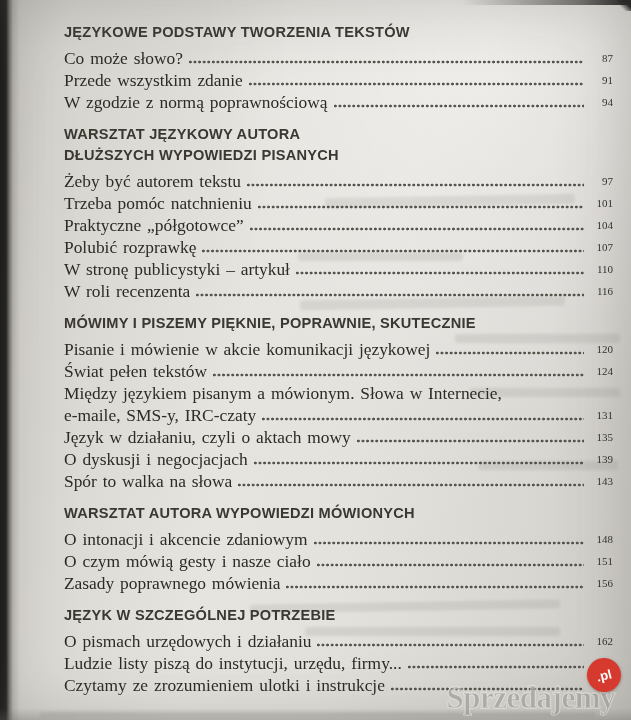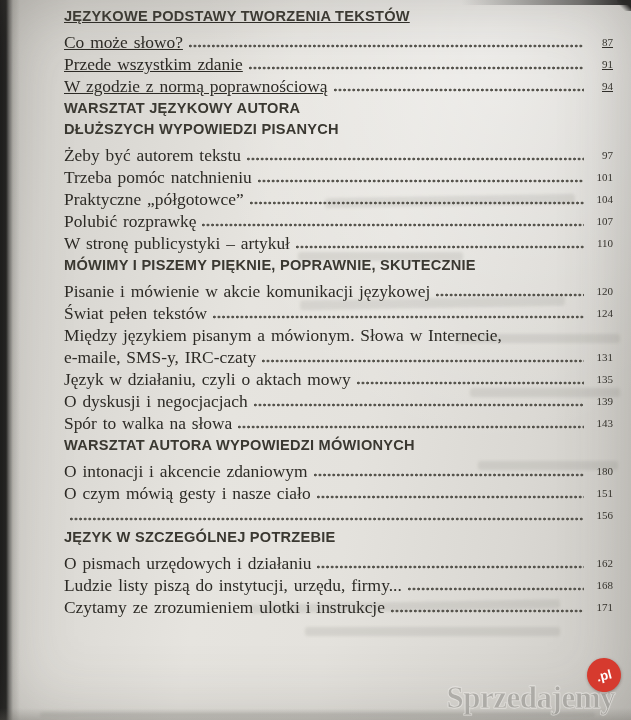--- a/index.html
+++ b/index.html
@@ -35,22 +35,22 @@
   }
   .vignette{
     position:absolute;inset:0;pointer-events:none;
     box-shadow:inset 0 0 70px rgba(92,90,84,.30);
   }
   
   .bleed{position:absolute;background:rgba(100,98,90,.13);filter:blur(1.6px);border-radius:3px;pointer-events:none;}
 
   
   .toc{position:absolute;left:64px;right:18px;top:6px;color:#2d2b26;}
-  .section{margin-top:1px;}
-  .section:first-child{margin-top:0;text-decoration:underline;}
+  .section{margin-top:11px;}
+  .section:first-child{margin-top:16px;}
   .h-line{
     font-family:"Liberation Sans", sans-serif;
     font-weight:700;font-size:14.6px;line-height:21px;
     letter-spacing:.25px;color:#3a3831;
   }
   .entries{margin-top:4px;}
   .entry{
     display:flex;align-items:flex-end;
     font-size:17.4px;line-height:22px;word-spacing:1.5px;
   }
@@ -145,20 +145,25 @@
           <div class="entry">
     <span class="t">Polubić rozprawkę</span>
     <span class="leader"></span>
     <span class="pnum">107</span>
   </div>
           <div class="entry">
     <span class="t">W stronę publicystyki – artykuł</span>
     <span class="leader"></span>
     <span class="pnum">110</span>
   </div>
+          <div class="entry">
+    <span class="t">W roli recenzenta</span>
+    <span class="leader"></span>
+    <span class="pnum">116</span>
+  </div>
         </div>
   </section>
       <section class="section">
     <div class="heading">
           <div class="h-line">MÓWIMY I PISZEMY PIĘKNIE, POPRAWNIE, SKUTECZNIE</div>
         </div>
     <div class="entries">
           <div class="entry">
     <span class="t">Pisanie i mówienie w akcie komunikacji językowej</span>
     <span class="leader"></span>
@@ -195,28 +200,29 @@
         </div>
   </section>
       <section class="section">
     <div class="heading">
           <div class="h-line">WARSZTAT AUTORA WYPOWIEDZI MÓWIONYCH</div>
         </div>
     <div class="entries">
           <div class="entry">
     <span class="t">O intonacji i akcencie zdaniowym</span>
     <span class="leader"></span>
-    <span class="pnum">180</span>
+    <span class="pnum">148</span>
   </div>
           <div class="entry">
     <span class="t">O czym mówią gesty i nasze ciało</span>
     <span class="leader"></span>
     <span class="pnum">151</span>
   </div>
           <div class="entry">
+    <span class="t">Zasady poprawnego mówienia</span>
     <span class="leader"></span>
     <span class="pnum">156</span>
   </div>
         </div>
   </section>
       <section class="section">
     <div class="heading">
           <div class="h-line">JĘZYK W SZCZEGÓLNEJ POTRZEBIE</div>
         </div>
     <div class="entries">

